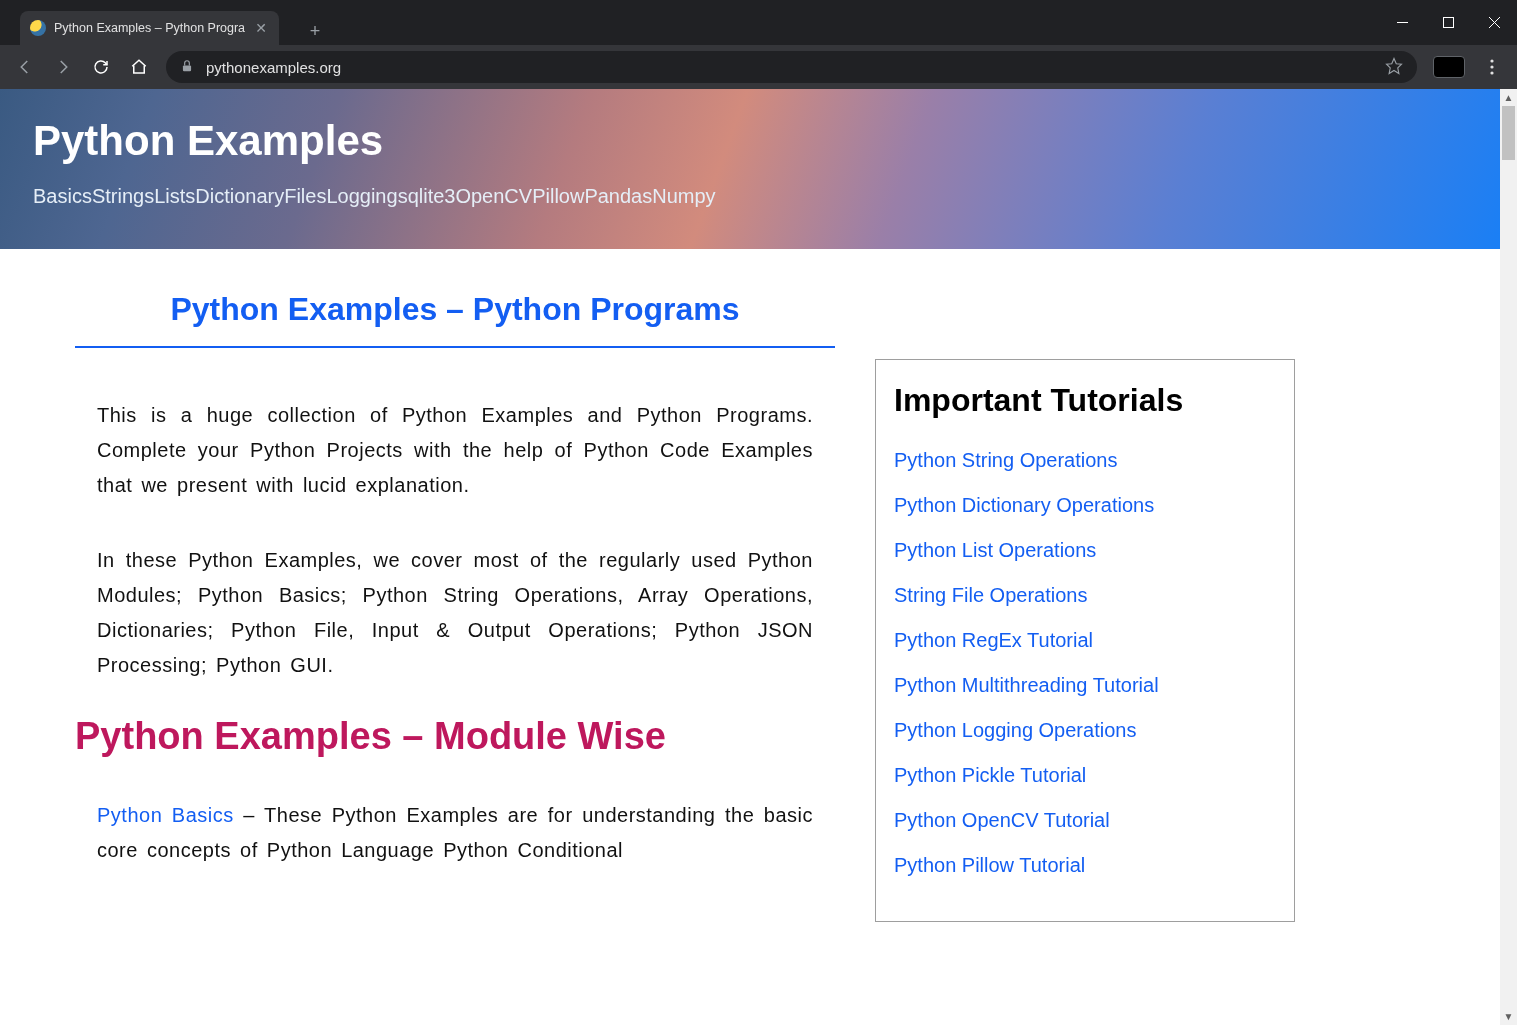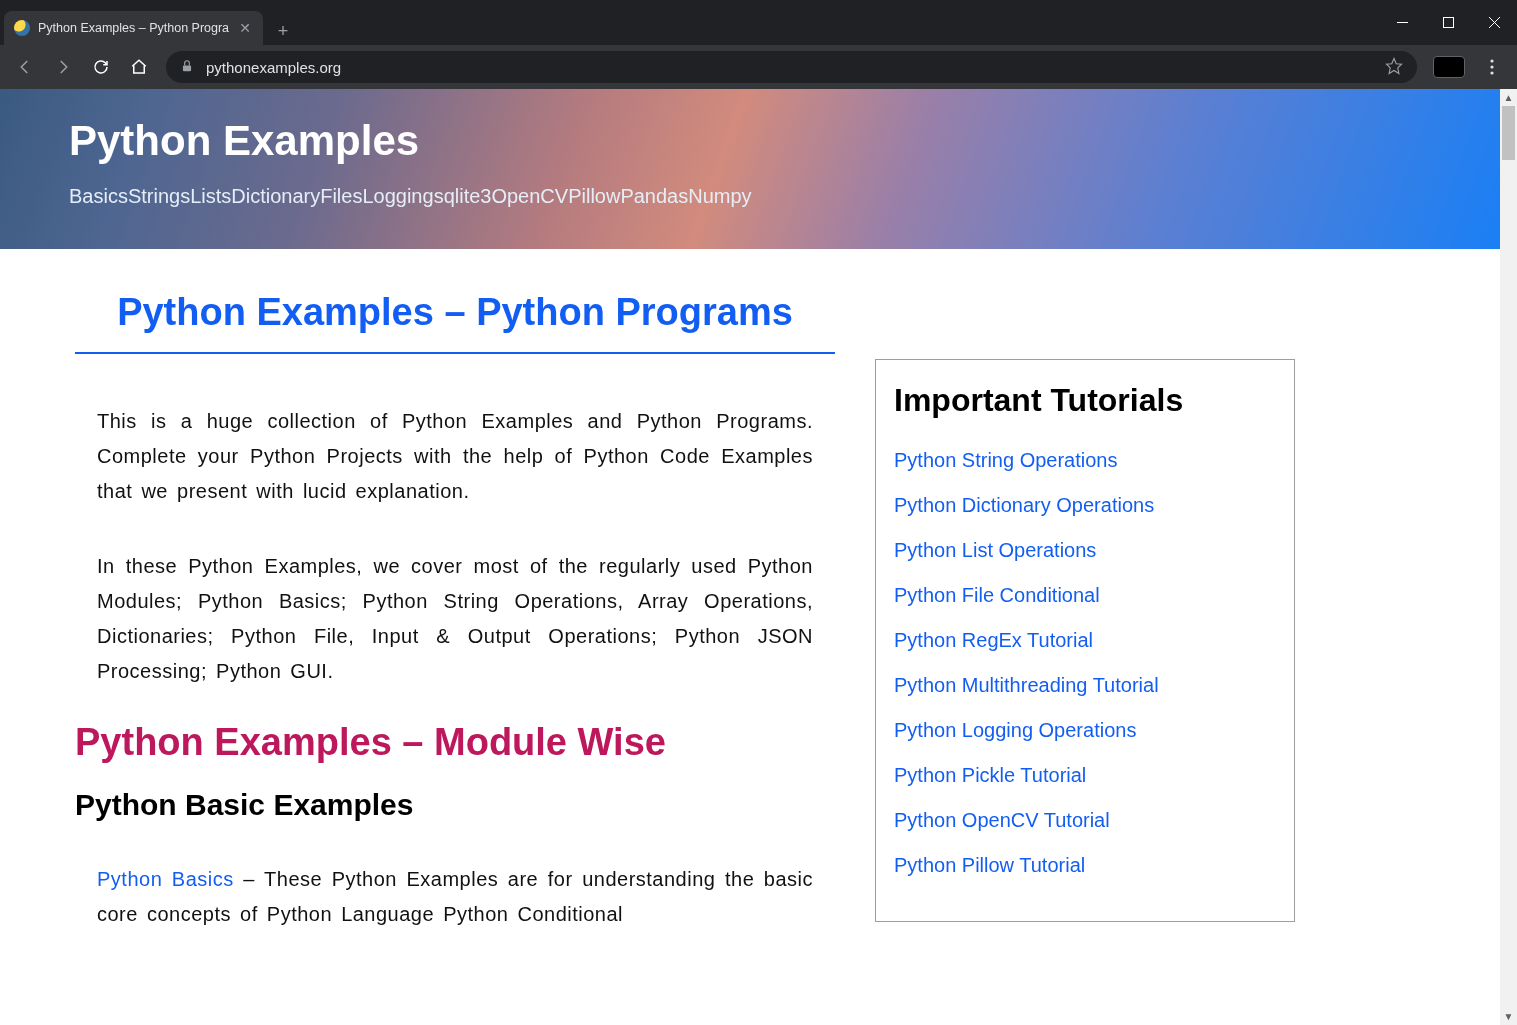--- a/index.html
+++ b/index.html
@@ -20,21 +20,22 @@
       background: #202124;
       display: flex;
       align-items: center;
       justify-content: space-between;
       padding-right: 0;
     }
     .tabs {
       display: flex;
       align-items: flex-end;
       height: 100%;
-      padding-left: 4px;
+      padding-left: 20px;
+      gap: 16px;
     }
     .tab {
       background: #35363a;
       color: #e1e1e2;
       height: 34px;
       min-width: 240px;
       border-radius: 8px 8px 0 0;
       display: flex;
       align-items: center;
       padding: 0 10px;
@@ -183,21 +184,21 @@
       left: 0;
       right: 17px;
       top: 0;
       bottom: 0;
       overflow: hidden;
     }
     
     .site-header {
       height: 160px;
       background: linear-gradient(110deg, #3a5a82 0%, #4e6691 10%, #6b6a8e 22%, #b47b7f 38%, #d28b7d 48%, #9a7fa8 60%, #5a7fd3 78%, #1a7ff5 100%);
-      padding: 28px 0 0 69px;
+      padding: 28px 0 0 33px;
       color: #ffffff;
     }
     .site-title {
       font-size: 42px;
       font-weight: 700;
       margin-bottom: 20px;
     }
     .site-nav {
       display: flex;
       font-size: 20px;
@@ -211,21 +212,21 @@
     .main {
       display: flex;
       padding: 42px 0 0 75px;
       gap: 40px;
     }
     .article {
       width: 760px;
     }
     .article h1 {
       color: #135ef2;
-      font-size: 38px;
+      font-size: 32px;
       font-weight: 600;
       text-align: center;
       padding-bottom: 18px;
       border-bottom: 2px solid #135ef2;
       margin-bottom: 50px;
     }
     .article p {
       font-family: 'Segoe UI', Tahoma, sans-serif;
       font-size: 20px;
       line-height: 1.75;
@@ -374,32 +375,31 @@
         <a>Pandas</a>
         <a>Numpy</a>
       </div>
     </div>
     <div class="main">
       <div class="article">
         <h1>Python Examples – Python Programs</h1>
         <p>This is a huge collection of Python Examples and Python Programs. Complete your Python Projects with the help of Python Code Examples that we present with lucid explanation.</p>
         <p>In these Python Examples, we cover most of the regularly used Python Modules; Python Basics; Python String Operations, Array Operations, Dictionaries; Python File, Input &amp; Output Operations; Python JSON Processing; Python GUI.</p>
         <h2>Python Examples – Module Wise</h2>
-        <h3>Python Basic Examples</h3>
         <p>
           <a class="inline">Python Basics</a><span> – These Python Examples are for understanding the basic core concepts of Python Language Python Conditional</span>
         </p>
       </div>
       <div class="sidebar">
         <div class="sidebar-box">
           <h2>Important Tutorials</h2>
           <a>Python String Operations</a>
           <a>Python Dictionary Operations</a>
           <a>Python List Operations</a>
-          <a>Python File Conditional</a>
+          <a>String File Operations</a>
           <a>Python RegEx Tutorial</a>
           <a>Python Multithreading Tutorial</a>
           <a>Python Logging Operations</a>
           <a>Python Pickle Tutorial</a>
           <a>Python OpenCV Tutorial</a>
           <a>Python Pillow Tutorial</a>
         </div>
       </div>
     </div>
   </div>

